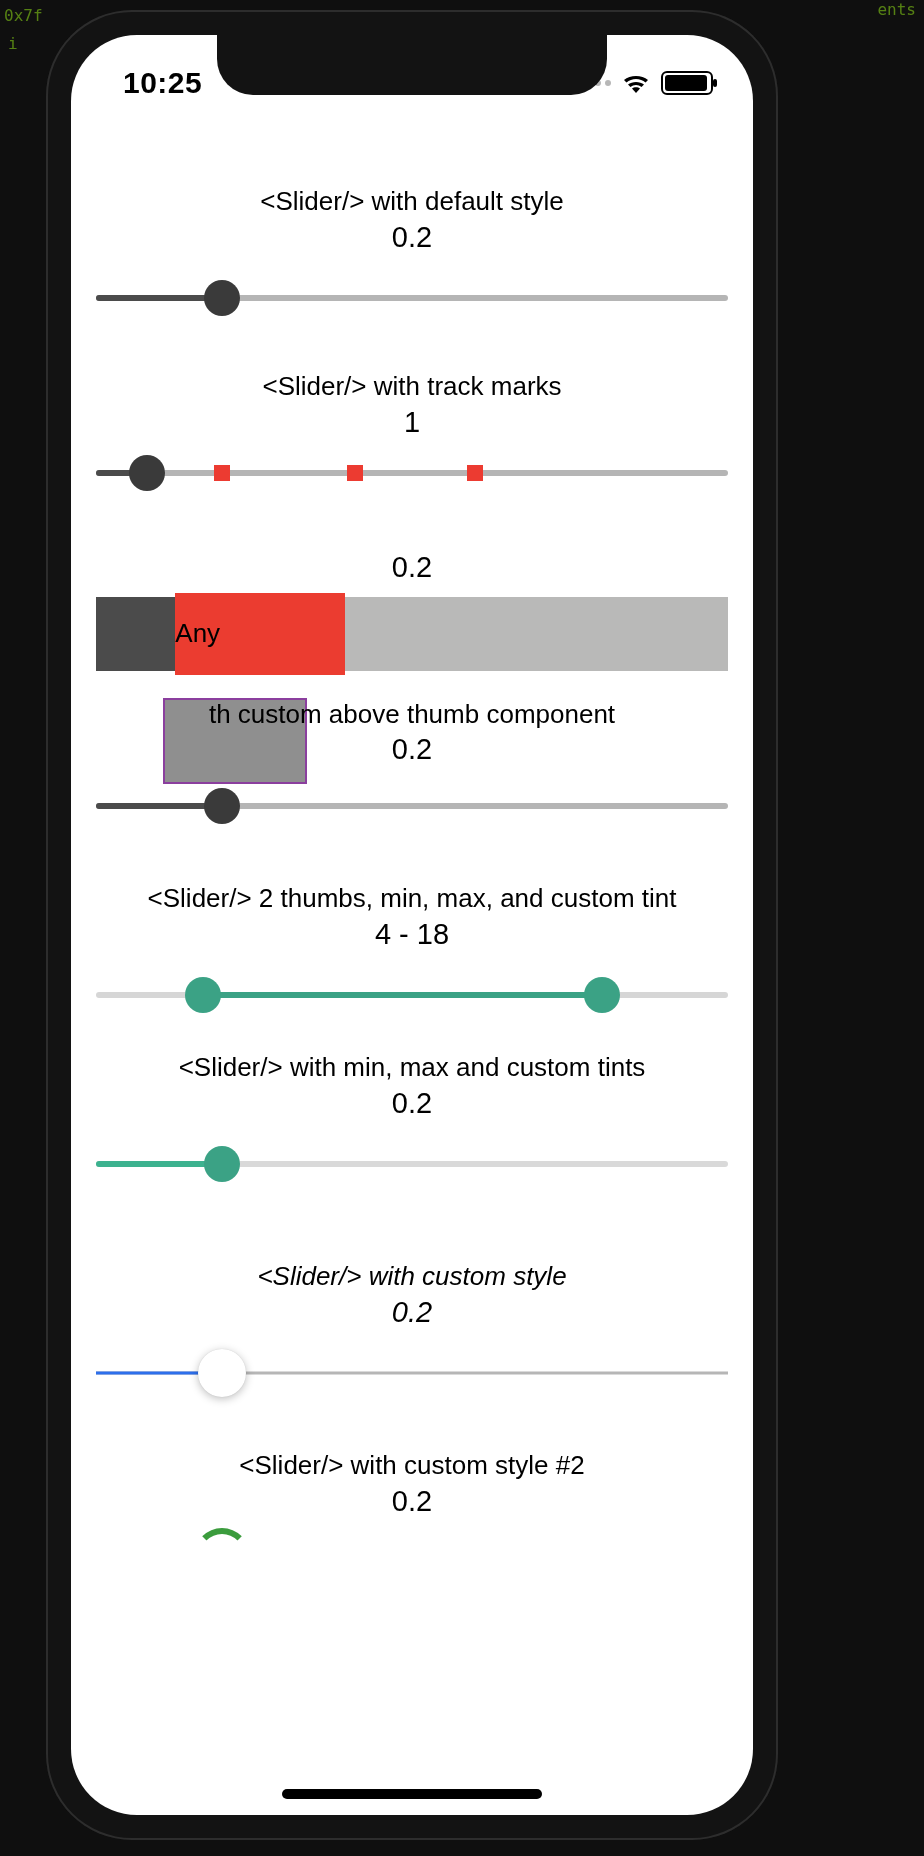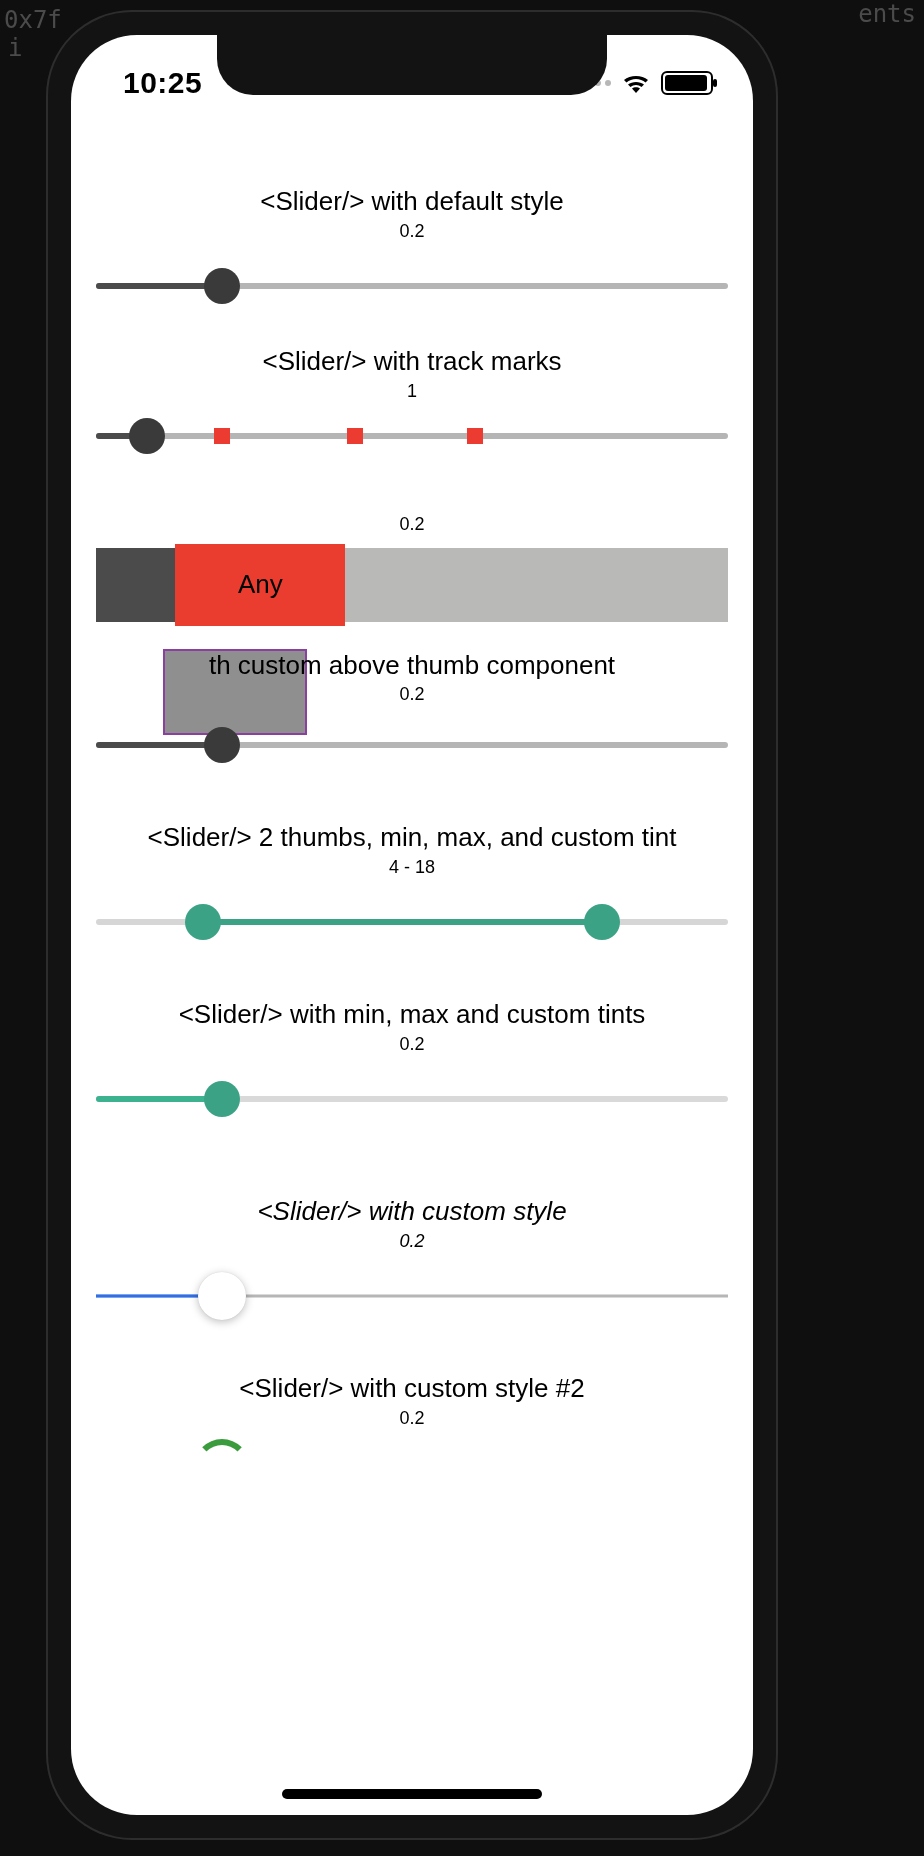--- a/index.html
+++ b/index.html
@@ -102,30 +102,30 @@
   .content {
     position: absolute;
     top: 110px;
     left: 0; right: 0;
     bottom: 0;
     padding: 0 25px 92px 25px;
   }
 
   .example {
     text-align: center;
-    margin-top: 39px;
+    margin-top: 52px;
   }
   .example.first { margin-top: 40px; }
   .title {
     font-size: 26px;
     color: #000;
     line-height: 1.3;
   }
   .value {
-    font-size: 18px;
+    font-size: 29px;
     color: #000;
     margin-top: 2px;
   }
 
   
   .slider {
     position: relative;
     height: 40px;
     margin-top: 24px;
   }
@@ -163,21 +163,20 @@
   .slider-big .track-fill { height: 74px; border-radius: 0; background: #4b4b4b; }
   .thumb-box {
     position: absolute;
     top: 50%;
     transform: translate(-50%, -50%);
     width: 170px;
     height: 82px;
     background: #eb3c30;
     display: flex;
     align-items: center;
-    justify-content: center;
     font-size: 26px;
     color: #000;
   }
 
   
   .above-box {
     position: absolute;
     width: 144px;
     height: 86px;
     background: #8f8f8f;
@@ -221,22 +220,22 @@
     transform: translateX(-50%);
     width: 260px;
     height: 10px;
     background: #000;
     border-radius: 6px;
   }
 
   
   .bg-text {
     position: absolute;
-    color: #737373;
-    font-size: 24px;
+    color: #84cc16;
+    font-size: 16px;
     font-family: monospace;
     opacity: 0.6;
     user-select: none;
   }
 </style>
 </head>
 <body>
 
 <div class="bg-text" style="top:6px; left:4px;">0x7f</div>
 <div class="bg-text" style="top:34px; left:8px;">i</div>
@@ -320,21 +319,21 @@
         <div class="title">&lt;Slider/&gt; 2 thumbs, min, max, and custom tint</div>
         <div class="value">4 - 18</div>
         <div class="slider">
           <div class="track-green-bg"></div>
           <div class="track-green-fill" style="left:17%; right:20%;"></div>
           <div class="thumb-green" style="left:17%;"></div>
           <div class="thumb-green" style="left:80%;"></div>
         </div>
       </div>
 
-      <div class="example" style="margin-top:56px;">
+      <div class="example" style="margin-top:36px;">
         <div class="title">&lt;Slider/&gt; with min, max and custom tints</div>
         <div class="value">0.2</div>
         <div class="slider">
           <div class="track-bg" style="background:#d9d9d9;"></div>
           <div class="track-fill-green" style="width:20%;"></div>
           <div class="thumb-green" style="left:20%;"></div>
         </div>
       </div>
 
       <div class="example" style="margin-top:76px;font-style:italic;">

